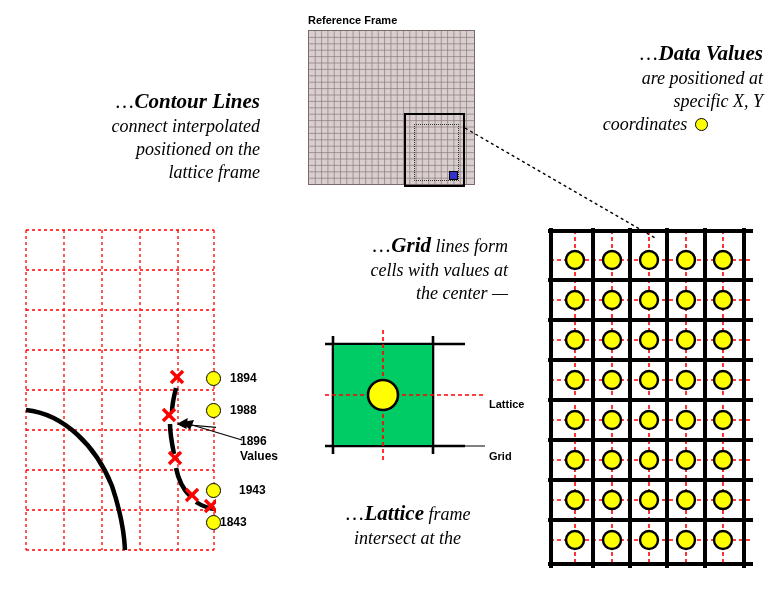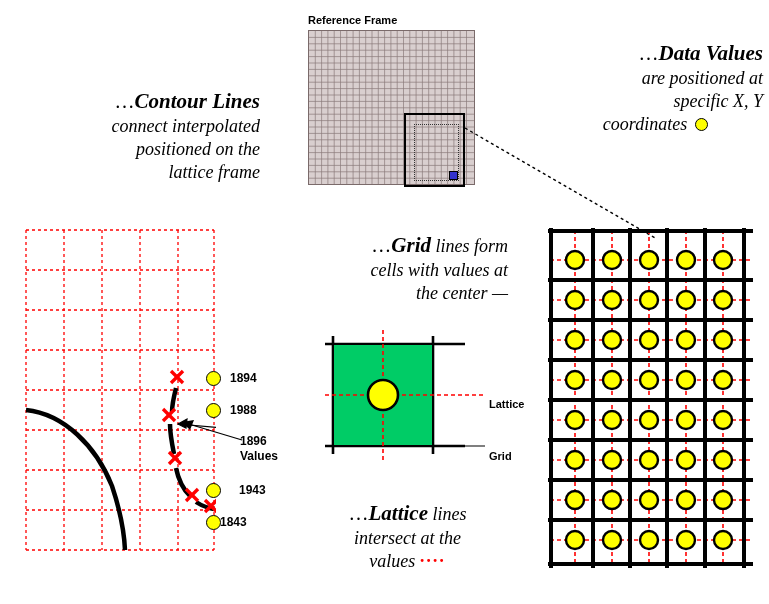--- a/index.html
+++ b/index.html
@@ -230,27 +230,23 @@
 <div class="abs callout" style="left:298px; top:232px; width:210px;">
   <div>
     <span class="ellipsis">…</span><span class="lead">Grid</span><span> lines form</span>
   </div>
   <div>cells with values at</div>
   <div>the center  —</div>
 </div>
 
 <div class="abs callout" style="left:300px; top:500px; width:215px; text-align:center;">
   <div>
-    <span class="ellipsis">…</span><span class="lead">Lattice</span><span> lines</span>
+    <span class="ellipsis">…</span><span class="lead">Lattice</span><span> frame</span>
   </div>
   <div>intersect at the</div>
-  <div>
-    <span>values</span>
-    <span class="tiny-dots">····</span>
-  </div>
 </div>
 
 <div class="abs" id="contour-panel">
   <svg width="192" height="335" viewBox="0 0 192 335">
 
     <g stroke="#ff0000" stroke-width="1.3" stroke-dasharray="3,3">
       <line x1="2" y1="2" x2="190" y2="2"></line>
       <line x1="2" y1="42" x2="190" y2="42"></line>
       <line x1="2" y1="82" x2="190" y2="82"></line>
       <line x1="2" y1="122" x2="190" y2="122"></line>

